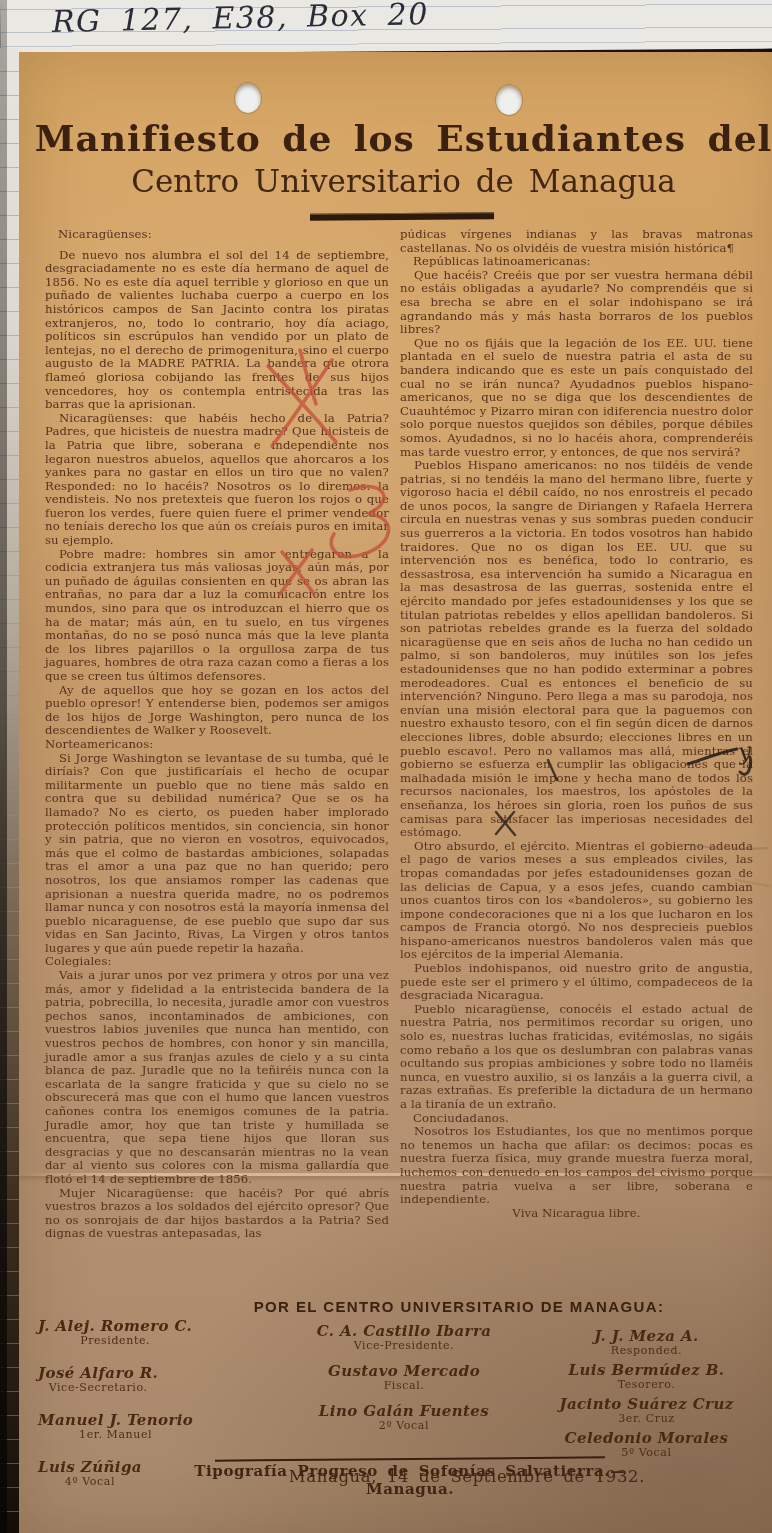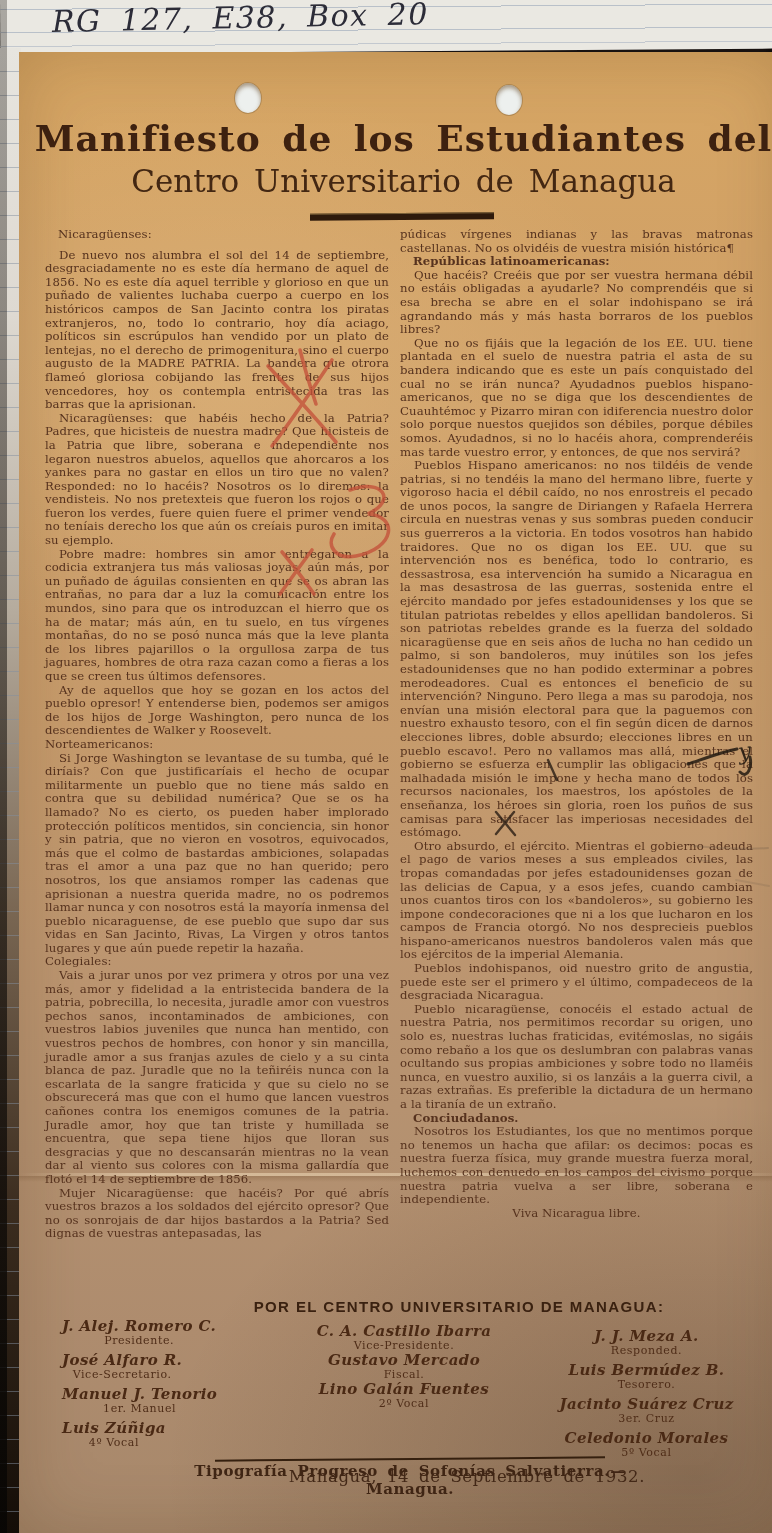--- a/index.html
+++ b/index.html
@@ -30,29 +30,29 @@
   .title2{position:absolute;left:0;top:112px;width:100%;text-align:center;font-size:31px;line-height:34px;word-spacing:5px;color:#432712;}
   .title-rule{position:absolute;left:291px;top:161px;width:184px;height:6px;background:#2e1a0c;border-top:1px solid #7a6038;transform:rotate(-0.5deg);}
   
   .cols{position:absolute;left:26px;top:176px;width:708px;display:flex;gap:11px;}
   .col{font-size:11.7px;line-height:13.6px;text-align:justify;color:#56321e;letter-spacing:.1px;}
   .col.c1{width:344px;}
   .col.c2{width:353px;}
   .col p{margin:0;}
   .k-para{text-indent:14px;}
   .k-cont{text-indent:0;}
-  .k-heading{text-indent:13px;font-weight:bold;}
+  .k-heading{text-indent:13px;}
   .k-heading-gap{text-indent:13px;margin-bottom:7px !important;}
   .k-heading-flush{text-indent:0;}
   .k-center{text-indent:0;text-align:center;}
   
   .sig-heading{position:absolute;left:160px;top:1246px;width:560px;text-align:center;font-family:"Liberation Sans",sans-serif;font-weight:bold;font-size:15px;letter-spacing:1.4px;color:#3a2110;}
   .sig-col{position:absolute;display:flex;flex-direction:column;}
-  .sig-col.sleft{left:19px;top:1266px;gap:5px;align-items:flex-start;margin-left:24px;}
-  .sig-col.scenter{left:240px;top:1271px;width:290px;align-items:center;text-align:right;}
+  .sig-col.sleft{left:19px;top:1266px;gap:18px;align-items:flex-start;}
+  .sig-col.scenter{left:240px;top:1271px;width:290px;gap:11px;align-items:center;text-align:right;}
   .sig-col.sright{left:500px;top:1276px;width:255px;gap:5px;align-items:center;}
   .sig-entry{display:flex;flex-direction:column;align-items:center;width:fit-content;}
   .sig-name{font-style:italic;font-weight:bold;font-size:15px;line-height:17px;color:#4a2914;white-space:nowrap;letter-spacing:.4px;}
   .sig-role{font-size:11px;line-height:12px;color:#4f2d18;letter-spacing:.6px;}
   .dateline{position:absolute;left:126px;top:1387px;width:500px;text-align:right;font-size:16.5px;letter-spacing:.6px;word-spacing:4px;color:#432817;margin-top:28px;}
   .imprint-rule{position:absolute;left:196px;top:1406px;width:390px;border-top:2px solid #35200f;transform:rotate(-0.5deg);}
   .imprint{position:absolute;left:151px;top:1410px;width:480px;text-align:center;font-weight:bold;font-size:15px;letter-spacing:.6px;word-spacing:4px;color:#3f2514;}
   
   .annotations{position:absolute;left:0;top:0;width:772px;height:1533px;pointer-events:none;}
   .margin-note{position:absolute;left:738px;top:738px;font-style:italic;font-size:23px;color:#241b12;transform:rotate(-8deg);opacity:.9;}

